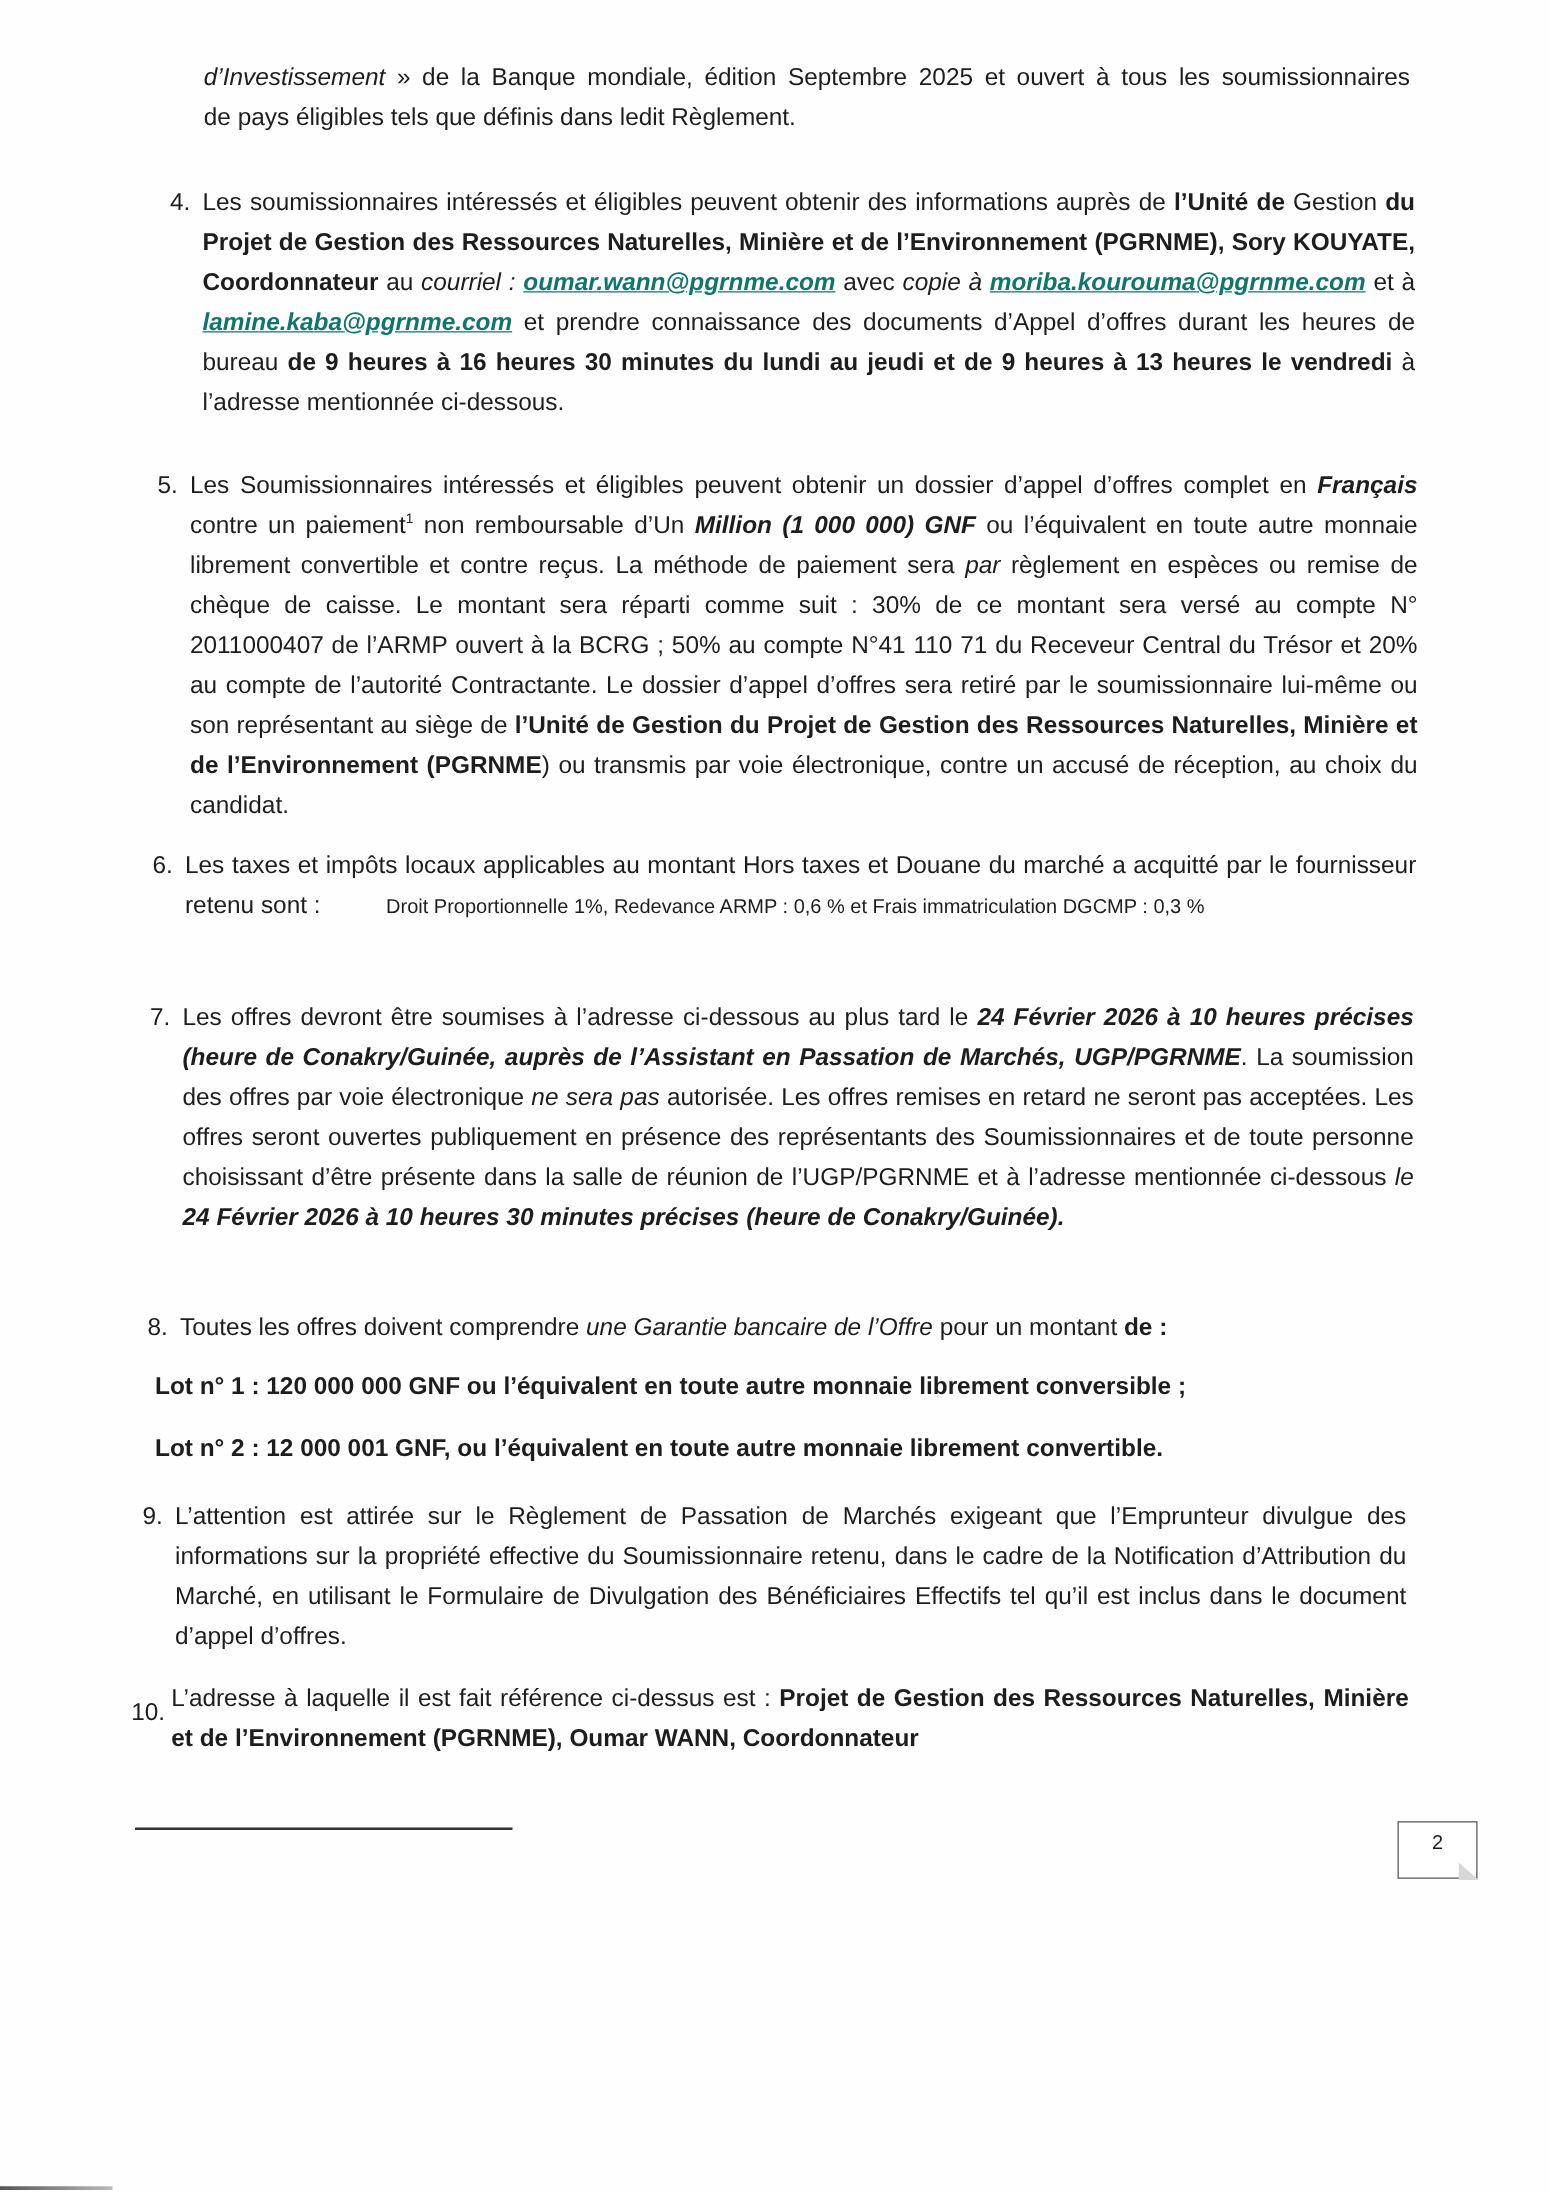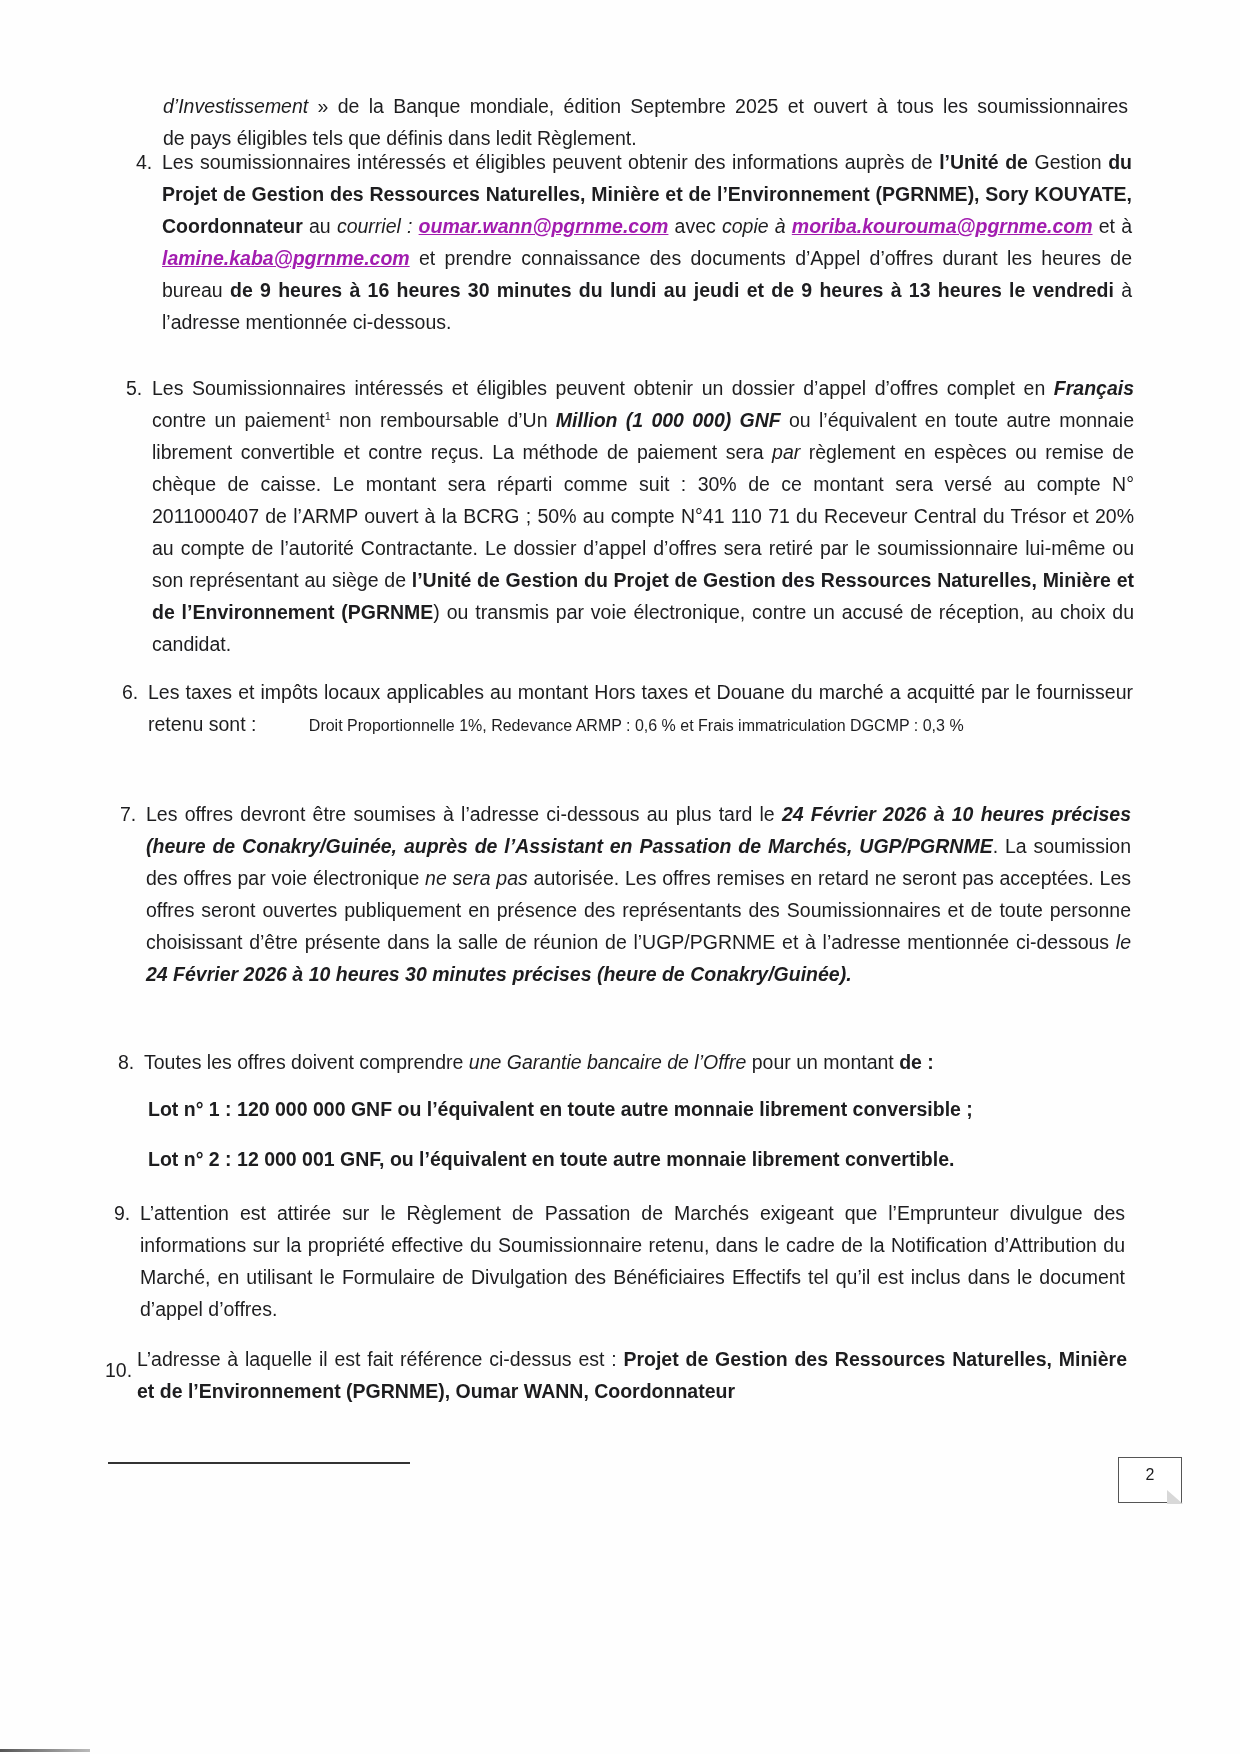--- a/index.html
+++ b/index.html
@@ -5,38 +5,38 @@
   html, body { margin: 0; padding: 0; background: #ffffff; }
   body { width: 1240px; height: 1754px; position: relative; overflow: hidden;
          font-family: "Liberation Sans", sans-serif; color: #1d1d1f; }
   .page { position: absolute; left: 0; top: 0; width: 1240px; height: 1754px; background: #fefefe; }
   .para { position: absolute; font-size: 19.5px; line-height: 32px; text-align: justify; }
   .para .num { position: absolute; left: -26px; top: 0; }
   .b { font-weight: bold; margin-top: 47px; }
   .i { font-style: italic; }
   .bi { font-weight: bold; font-style: italic; }
   .small { font-size: 16px; margin-left: 47px; }
-  .link { color: #a21caf; font-weight: bold; font-style: italic; text-decoration: underline; }
+  .link { color: #0f766e; font-weight: bold; font-style: italic; text-decoration: underline; }
   sup { font-size: 11px; line-height: 0; }
-  .lot { position: absolute; left: 148px; font-size: 19.5px; font-weight: bold; text-align: center; }
+  .lot { position: absolute; left: 124px; font-size: 19.5px; font-weight: bold; text-align: center; }
   .fn-rule { position: absolute; left: 108px; top: 1462px; width: 302px; height: 0; border-top: 2px solid #333; }
   .page-num-box { position: absolute; left: 1118px; top: 1457px; width: 62px; height: 44px; border: 1.5px solid #555; background: #fff; }
   .page-num-box span { position: absolute; left: 0; right: 0; top: 8px; text-align: center; font-size: 16px; }
   .page-num-box .curl { position: absolute; right: -2px; bottom: -2px; width: 0; height: 0;
         border-left: 16px solid #d8d8d8; border-top: 14px solid transparent; }
   .scan-edge { position: absolute; left: 0; top: 1749px; width: 90px; height: 3px; background: linear-gradient(90deg, #555, #bbb); }
   .j { display: block; text-align: justify; text-align-last: justify; }
   .l { display: block; }
 </style>
 </head>
 <body>
 
 <div class="page">
 
-  <div class="para" style="left:163px; top:46px; width:965px;margin-top:44px;">
+  <div class="para" style="left:163px; top:46px; width:965px;">
     <span class="j"><span class="i">d’Investissement</span><span> » de la Banque mondiale, édition Septembre 2025 et ouvert à tous les soumissionnaires</span></span>
     <span class="l">de pays éligibles tels que définis dans ledit Règlement.</span>
   </div>
 
   <div class="para" style="left:162px; top:146px; width:970px;">
     <span class="num">4.</span>
     <span>Les soumissionnaires  intéressés et éligibles peuvent obtenir des informations auprès de </span><span class="b">l’Unité de</span>
     <span>Gestion </span><span class="b">du Projet de Gestion des Ressources Naturelles, Minière et de l’Environnement (PGRNME), Sory KOUYATE,</span>
     <span class="b">Coordonnateur</span><span> au </span><span class="i">courriel :</span>
     <a class="link">oumar.wann@pgrnme.com</a><span> avec </span><span class="i">copie à</span>

